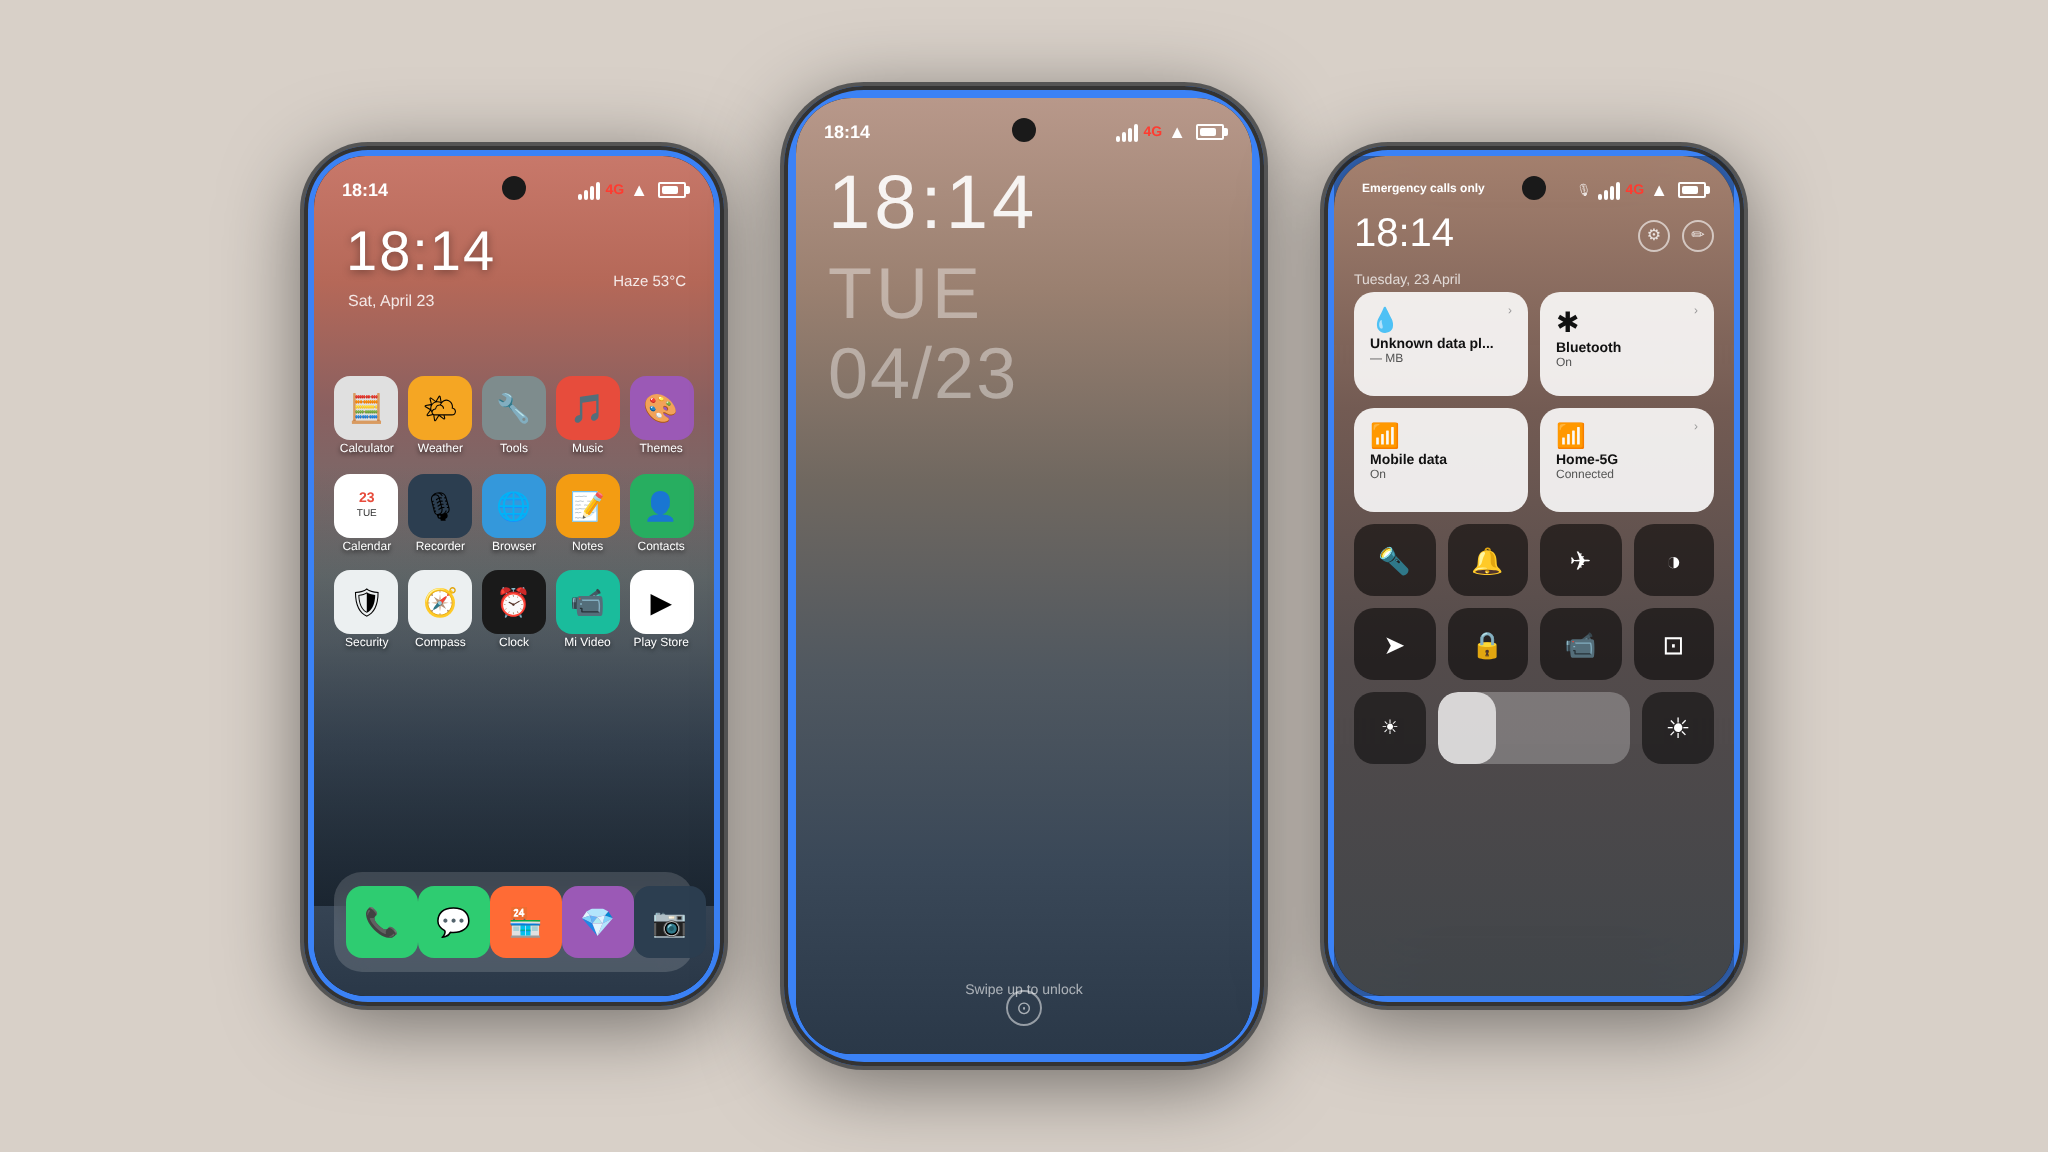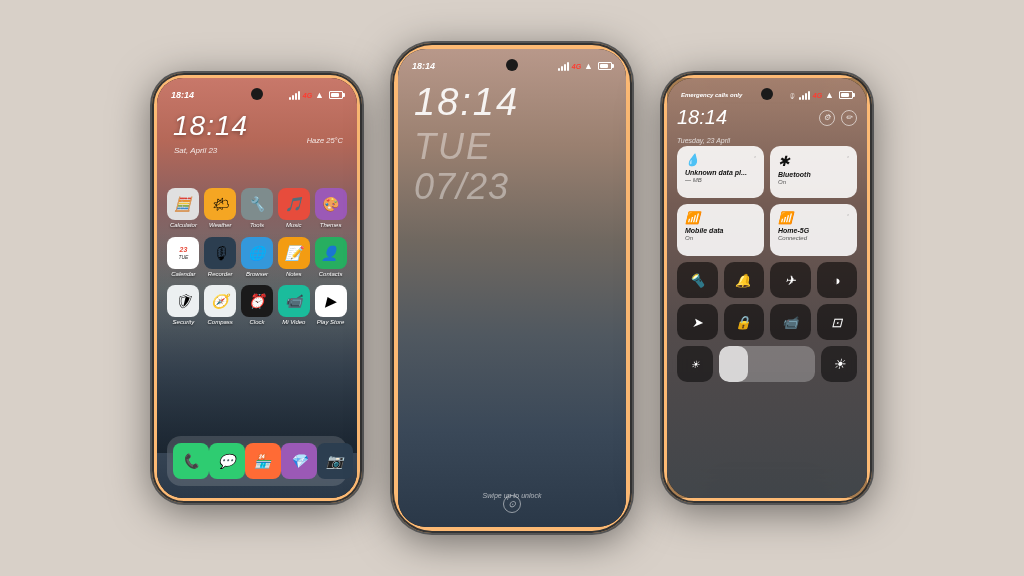--- a/index.html
+++ b/index.html
@@ -18,24 +18,23 @@
     .phone-wrapper {
       position: relative;
       display: flex;
       align-items: center;
       justify-content: center;
     }
 
     .phone-frame {
       position: relative;
       border-radius: 40px;
-      background: #fdba74;
+      background: #3b82f6;
       box-shadow: 0 0 0 2px #555, 0 8px 40px rgba(0,0,0,0.5), inset 0 0 0 2px #333;
       overflow: hidden;
-      font-style: italic;
     }
 
     .phone-frame.small {
       width: 210px;
       height: 430px;
       border-radius: 32px;
     }
 
     .phone-screen {
       position: absolute;
@@ -491,21 +490,21 @@
           <span class="badge-4g">4G</span>
           <span class="wifi-icon">▲</span>
           <div class="battery-icon">
             <div class="battery-fill"></div>
           </div>
         </div>
       </div>
 
       <div class="lock-time-large">18:14</div>
       <div class="lock-date">Sat, April 23</div>
-      <div class="weather-widget">Haze  25°C</div>
+      <div class="weather-widget">Haze  53°C</div>
 
       <div class="app-grid">
 
         <div class="app-icon">
           <div class="app-icon-img" style="background:#e0e0e0;">🧮</div>
           <span class="app-label">Calculator</span>
         </div>
         <div class="app-icon">
           <div class="app-icon-img" style="background:#f5a623;">🌤</div>
           <span class="app-label">Weather</span>
@@ -610,21 +609,21 @@
           <span class="badge-4g">4G</span>
           <span class="wifi-icon">▲</span>
           <div class="battery-icon">
             <div class="battery-fill"></div>
           </div>
         </div>
       </div>
 
       <div class="lock-time-huge">18:14</div>
       <div class="lock-day-large">TUE</div>
-      <div class="lock-month-large">07/23</div>
+      <div class="lock-month-large">04/23</div>
 
       <div class="swipe-hint">Swipe up to unlock</div>
       <div class="fingerprint-icon">⊙</div>
     </div>
 
   </div>
 </div>
 
 <div class="phone-wrapper">
   <div class="phone-frame small">

